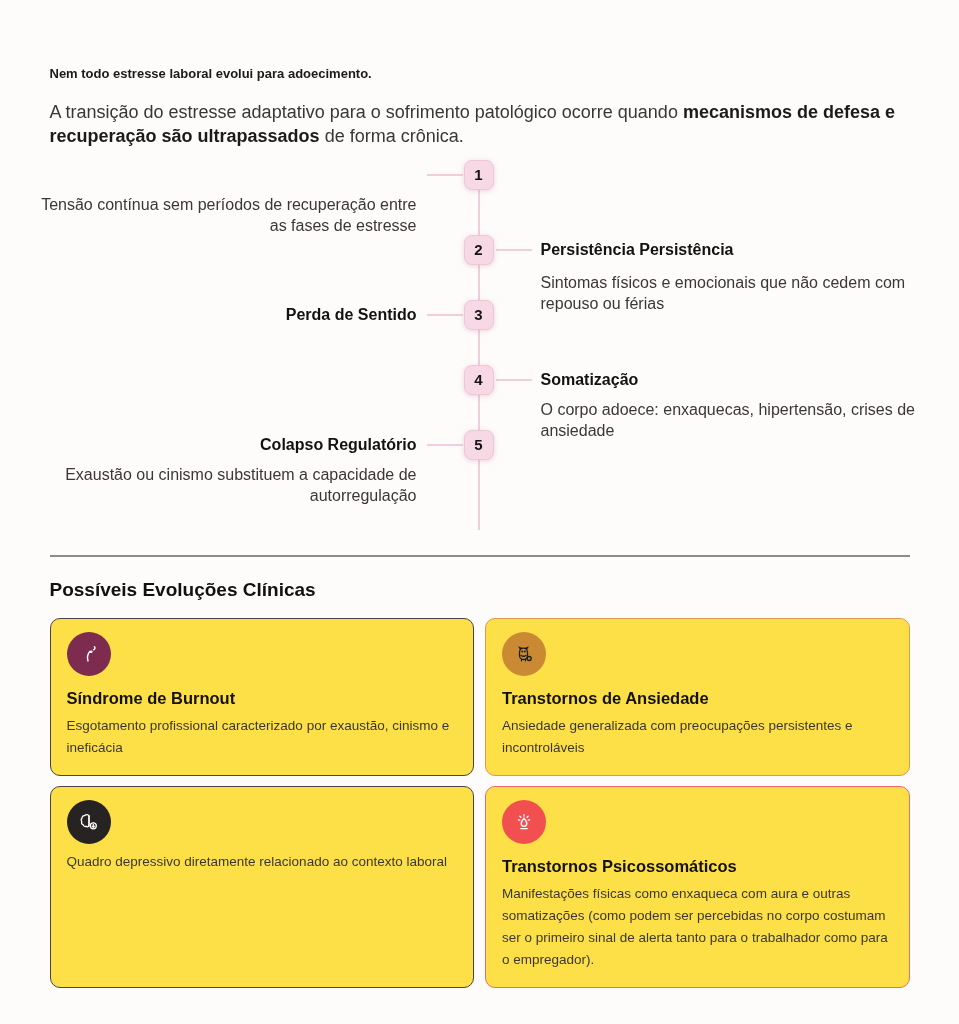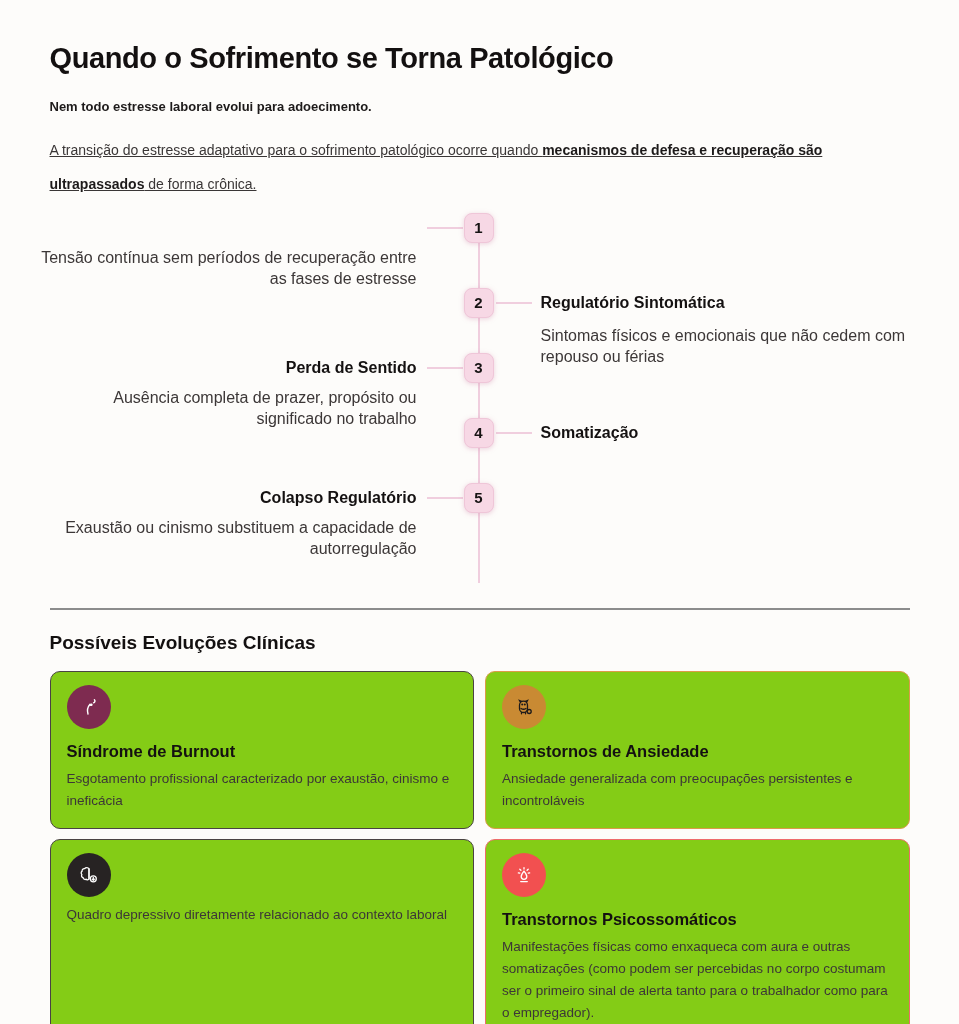--- a/index.html
+++ b/index.html
@@ -3,21 +3,21 @@
 <meta charset="utf-8">
 <style>
   * { margin:0; padding:0; box-sizing:border-box; }
   html,body { width:959px; min-height:1024px; background:#fdfcfa; }
   body { font-family:"Liberation Sans","DejaVu Sans",sans-serif; color:#2f2b2b; }
   .page { width:860px; margin:0 auto; padding-top:42px; }
 
   
   .main-title { font-size:29px; font-weight:800; letter-spacing:-0.4px; color:#131010; }
   .intro-bold { margin-top:24px; font-size:13px; font-weight:700; color:#1d1a1a; }
-  .intro-para { margin-top:19px; font-size:14px; line-height:34px; color:#3a3636;text-decoration:underline; }
+  .intro-para { margin-top:19px; font-size:18px; line-height:24px; color:#3a3636; }
   .intro-para b { color:#1d1a1a; }
 
   
   .timeline { position:relative; height:380px; margin-top:6px; }
   .tl-vline { position:absolute; left:428px; top:8px; width:2px; height:368px; background:#f0cede; }
   .tl-badge { position:absolute; left:414px; width:30px; height:30px; border-radius:8px;
               background:#f7d8e5; border:1px solid #efc6d8;
               box-shadow:0 1px 5px rgba(205,130,165,.35);
               font-size:15px; font-weight:800; color:#161313; text-align:center; line-height:28px; }
   .tl-conn { position:absolute; height:2px; width:36px; background:#f0cede; }
@@ -32,62 +32,61 @@
   .b1{top:6px;} .b2{top:81px;} .b3{top:146px;} .b4{top:211px;} .b5{top:276px;}
   .c1{top:20px;} .c2{top:95px;} .c3{top:160px;} .c4{top:225px;} .c5{top:290px;}
   .t1{top:11px;} .t2{top:86px;} .t3{top:151px;} .t4{top:216px;} .t5{top:281px;}
   .d1{top:40px;} .d2{top:118px;} .d3{top:180px;} .d4{top:245px;} .d5{top:310px;margin-left:28px;}
 
   
   .divider { margin-top:21px; border:none; border-top:2px solid #8c8c8c; }
   .section-heading { margin-top:22px; font-size:19px; font-weight:800; color:#131010; }
 
   .cards { margin-top:17px; display:grid; grid-template-columns:1fr 1fr; column-gap:11px; row-gap:10px; padding-bottom:34px; }
-  .card { background:#84cc16; border-radius:10px; padding:13px 16px 16px; border:1.5px solid; }
+  .card { background:#fde047; border-radius:10px; padding:13px 16px 16px; border:1.5px solid; }
   .card-0 { border-color:#4a4343; }
   .card-1 { border-color:#dc9a4a; }
   .card-2 { border-color:#4a4343; }
   .card-3 { border-color:#ee6b6b; }
   .icon-circle { width:44px; height:44px; border-radius:50%; display:flex; align-items:center; justify-content:center; }
   .icon-0 { background:#7e2b50; } .icon-1 { background:#c98a33; }
   .icon-2 { background:#272323; } .icon-3 { background:#f25050; }
   .card-title { margin-top:13px; font-size:16.5px; font-weight:800; color:#141111; }
   .card-desc { margin-top:7px; font-size:13.5px; line-height:22px; color:#3c3737; }
 </style>
 </head>
 <body>
 
 <div class="page">
 
-  <h1 class="main-title">Quando o Sofrimento se Torna Patológico</h1>
 
   <p class="intro-bold">Nem todo estresse laboral evolui para adoecimento.</p>
 
   <p class="intro-para"><span>A transição do estresse adaptativo para o sofrimento patológico ocorre quando </span><b>mecanismos de defesa e recuperação são ultrapassados</b><span> de forma crônica.</span></p>
 
   <div class="timeline">
     <div class="tl-vline"></div>
 
     <div class="tl-conn l c1"></div>
     <div class="tl-badge b1">1</div>
     <p class="tl-desc l d1">Tensão contínua sem períodos de recuperação entre as fases de estresse</p>
 
     <div class="tl-conn r c2"></div>
     <div class="tl-badge b2">2</div>
-    <h3 class="tl-title r t2">Regulatório Sintomática</h3>
+    <h3 class="tl-title r t2">Persistência Persistência</h3>
     <p class="tl-desc r d2">Sintomas físicos e emocionais que não cedem com repouso ou férias</p>
 
     <div class="tl-conn l c3"></div>
     <div class="tl-badge b3">3</div>
     <h3 class="tl-title l t3">Perda de Sentido</h3>
-    <p class="tl-desc l d3">Ausência completa de prazer, propósito ou significado no trabalho</p>
 
     <div class="tl-conn r c4"></div>
     <div class="tl-badge b4">4</div>
     <h3 class="tl-title r t4">Somatização</h3>
+    <p class="tl-desc r d4">O corpo adoece: enxaquecas, hipertensão, crises de ansiedade</p>
 
     <div class="tl-conn l c5"></div>
     <div class="tl-badge b5">5</div>
     <h3 class="tl-title l t5">Colapso Regulatório</h3>
     <p class="tl-desc l d5">Exaustão ou cinismo substituem a capacidade de autorregulação</p>
   </div>
 
   <hr class="divider">
 
   <h2 class="section-heading">Possíveis Evoluções Clínicas</h2>

